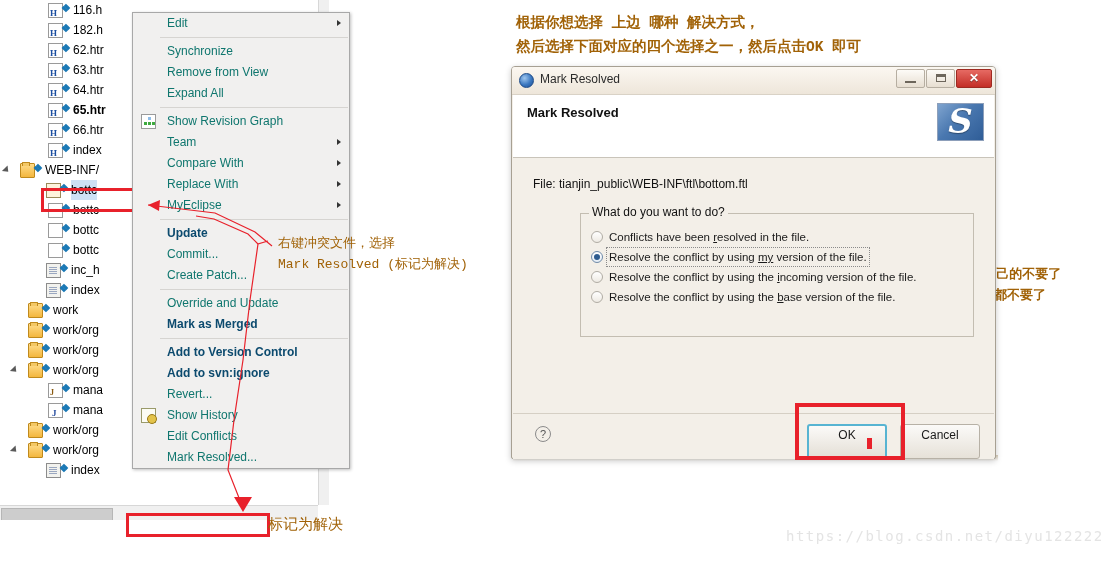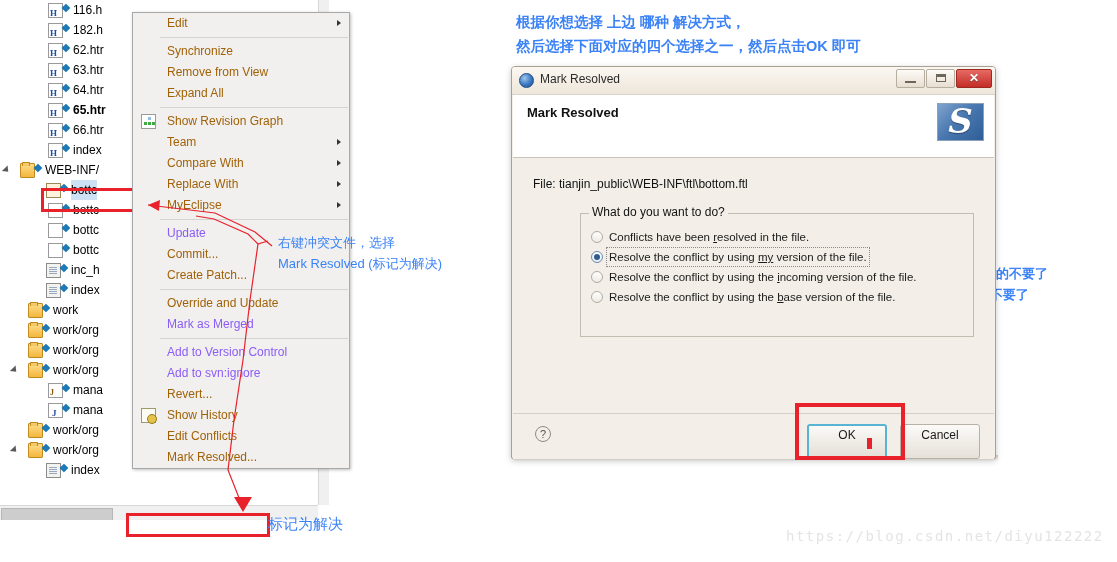--- a/index.html
+++ b/index.html
@@ -203,25 +203,25 @@
     position: absolute;
     left: 0; top: 0; bottom: 0;
     width: 26px;
     background: #f1f0ef;
   }
   .mi {
     position: relative;
     height: 21px;
     line-height: 21px;
     font-size: 12px;
-    color: #a16207;
+    color: #0f766e;
     padding-left: 34px;
     white-space: nowrap;
   }
-  .mi.disabled { color: #8b5cf6; }
+  .mi.disabled { color: #0c4a6e; font-weight: bold; }
   .mi .arrow {
     position: absolute;
     right: 8px; top: 7px;
     width: 0; height: 0;
     border-left: 4px solid #333333;
     border-top: 3.5px solid transparent;
     border-bottom: 3.5px solid transparent;
   }
   .mi .mico {
     position: absolute;
@@ -287,22 +287,22 @@
     position: absolute;
     left: 126px; top: 513px;
     width: 144px; height: 24px;
     border: 3px solid #e8212b;
     box-sizing: border-box;
   }
 
   
   .ann {
     position: absolute;
-    color: #3b82f6;
-    font-family: Liberation Sans, sans-serif;
+    color: #a16207;
+    font-family: Liberation Mono, monospace;
     white-space: nowrap;
   }
 
   
   #dialog {
     position: absolute;
     left: 511px; top: 66px;
     width: 485px; height: 393px;
     border: 1px solid #a7a093;
     border-radius: 4px 4px 2px 2px;

